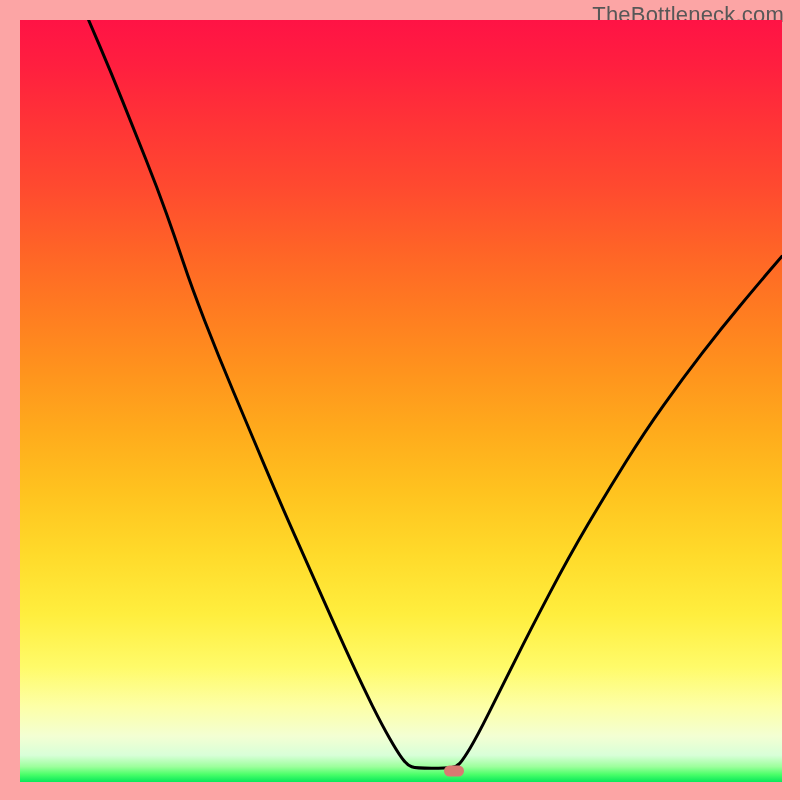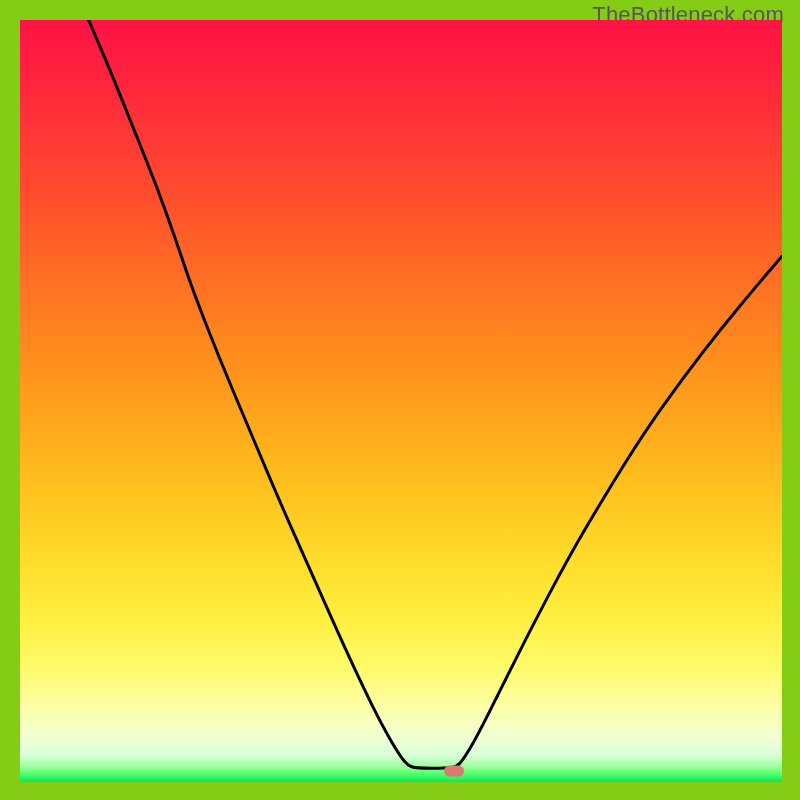--- a/index.html
+++ b/index.html
@@ -10,21 +10,21 @@
     background: #000;
     overflow: hidden;
     font-family: Arial, Helvetica, sans-serif;
   }
   .frame {
     position: absolute;
     left: 0;
     top: 0;
     width: 800px;
     height: 800px;
-    background: #84cc16;
+    background: #fca5a5;
   }
   .plot-area {
     position: absolute;
     left: 20px;
     top: 20px;
     width: 762px;
     height: 762px;
     overflow: hidden;
   }
   .gradient {

